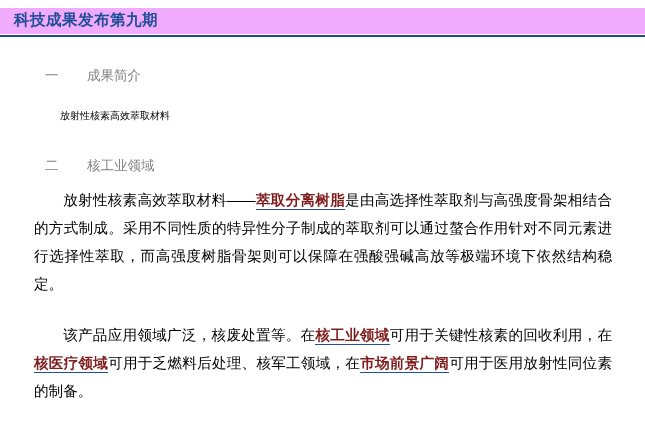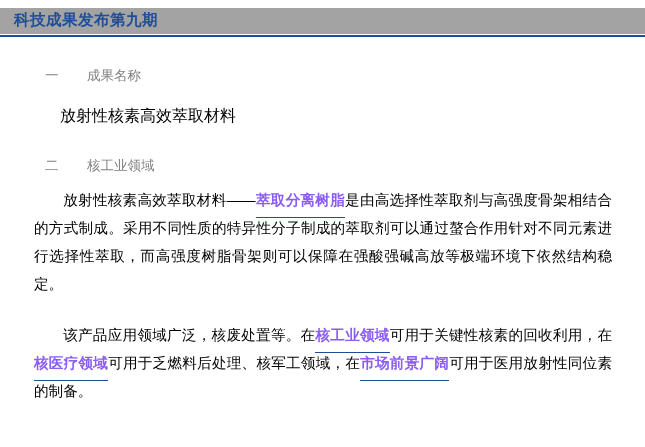--- a/index.html
+++ b/index.html
@@ -27,21 +27,21 @@
     top: 8px;
     width: 645px;
     height: 30px;
   }
   .header-bar {
     position: absolute;
     left: 0;
     top: 0;
     width: 100%;
     height: 26px;
-    background: #a3a3a3;
+    background: #f0abfc;
   }
   .header-title {
     position: absolute;
     left: 14px;
     top: 1px;
     font-size: 15.5px;
     font-weight: bold;
     color: #1f4e96;
     letter-spacing: 0.5px;
     line-height: 22px;
@@ -76,21 +76,21 @@
     top: 18px;
   }
   .sec1 .num {
     display: inline-block;
     width: 42px;
   }
   .item-title {
     position: absolute;
     left: 60px;
     top: 58px;
-    font-size: 16px;
+    font-size: 10px;
     color: #000000;
     line-height: 24px;
     white-space: nowrap;
   }
   .sec2 {
     position: absolute;
     left: 45px;
     top: 108px;
   }
   .sec2 .num {
@@ -104,42 +104,42 @@
     font-size: 14.6px;
     line-height: 28px;
     color: #000000;
     text-align: justify;
     text-justify: inter-ideograph;
     text-indent: 2em;
   }
   .para1 { top: 140px; }
   .para2 { top: 275px; }
   .hl {
-    color: #8b5cf6;
+    color: #7f1d1d;
     font-weight: bold;
     border-bottom: 1px solid #1f4e96;
-    padding-bottom: 9px;
+    padding-bottom: 1px;
   }
 </style>
 </head>
 <body>
 
 <div class="page">
 
   <div class="header">
     <div class="header-bar">
       <div class="header-title">科技成果发布第九期</div>
     </div>
     <div class="header-rule"></div>
   </div>
 
   <div class="content">
 
     <div class="section-heading sec1">
-      <span class="num">一</span><span>成果名称</span>
+      <span class="num">一</span><span>成果简介</span>
     </div>
 
     <div class="item-title">放射性核素高效萃取材料</div>
 
     <div class="section-heading sec2">
       <span class="num">二</span><span>核工业领域</span>
     </div>
 
     <div class="para para1">
       <span>放射性核素高效萃取材料——</span><span class="hl">萃取分离树脂</span><span>是由高选择性萃取剂与高强度骨架相结合的方式制成。采用不同性质的特异性分子制成的萃取剂可以通过螯合作用针对不同元素进行选择性萃取，而高强度树脂骨架则可以保障在强酸强碱高放等极端环境下依然结构稳定。</span>

